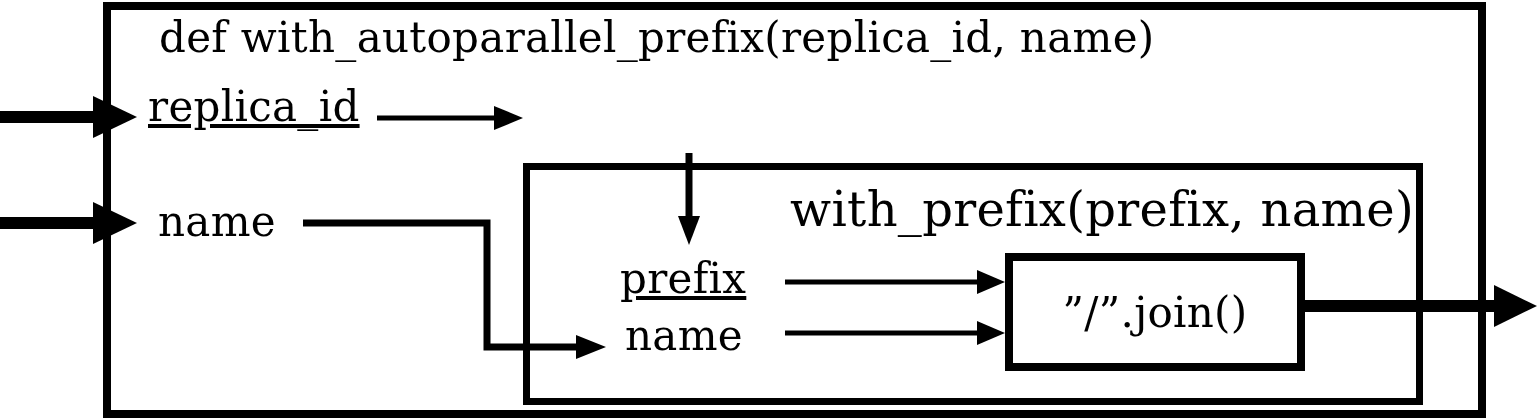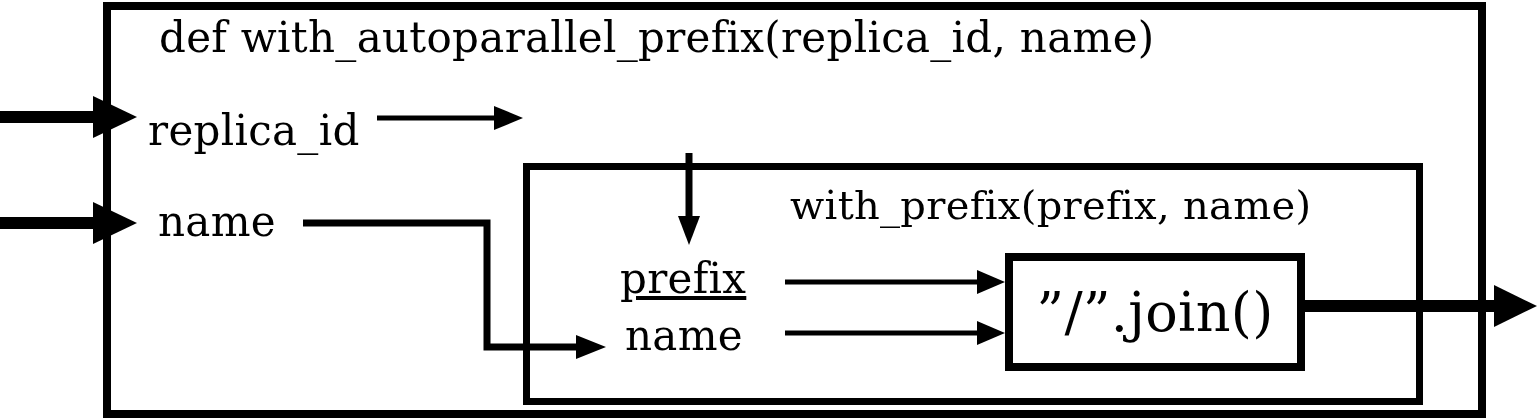--- a/index.html
+++ b/index.html
@@ -13,29 +13,29 @@
     color: #000000;
   }
   .box { position: absolute; background: transparent; box-sizing: border-box; z-index: 1; }
   #outer-box  { left: 103px; top: 2px;   width: 1383px; height: 416px; border: 8px solid #000; }
   #inner-box  { left: 523px; top: 163px; width: 900px;  height: 242px; border: 7px solid #000; }
   #join-box   { left: 1005px; top: 253px; width: 300px; height: 118px; border: 8px solid #000;
                 display: flex; align-items: center; justify-content: center; z-index: 3; }
   #arrows { position: absolute; left: 0; top: 0; width: 1537px; height: 420px; z-index: 2; }
   .label { position: absolute; white-space: nowrap; line-height: 1; z-index: 3; letter-spacing: 0.3px; }
   .fs42 { font-size: 42px; }
-  .fs40 { font-size: 40px; text-align: center; }
+  .fs40 { font-size: 48px; text-align: center; }
   #fn-title        { left: 135px; top: 17px; margin-left: 24px; }
-  #replica-id-lbl  { left: 148px; top: 110px; }
+  #replica-id-lbl  { left: 148px; top: 86px; text-decoration: underline; }
   #format-expr     { left: 540px; top: 97px; }
   #name-outer-lbl  { left: 158px; top: 201px; }
   #inner-title     { left: 790px; top: 185px; }
   #prefix-lbl      { left: 620px; top: 258px; text-decoration: underline; }
   #name-inner-lbl  { left: 625px; top: 315px; }
-  #join-expr       { font-size: 54px; letter-spacing: 0.3px; }
+  #join-expr       { font-size: 42px; letter-spacing: 0.3px; }
   svg * { stroke-linecap: butt; }
 </style>
 </head>
 <body>
 
 <div id="stage">
 
   <div class="box" id="outer-box"></div>
   <div class="box" id="inner-box"></div>
 

